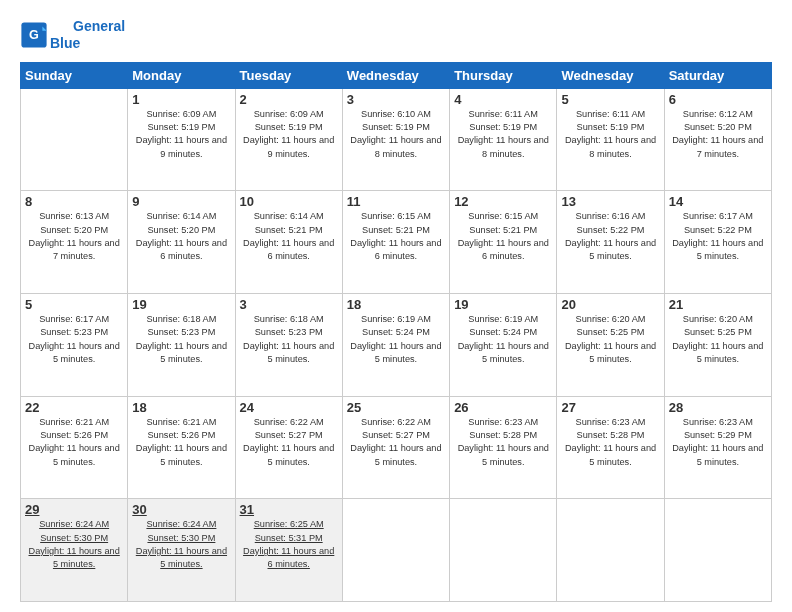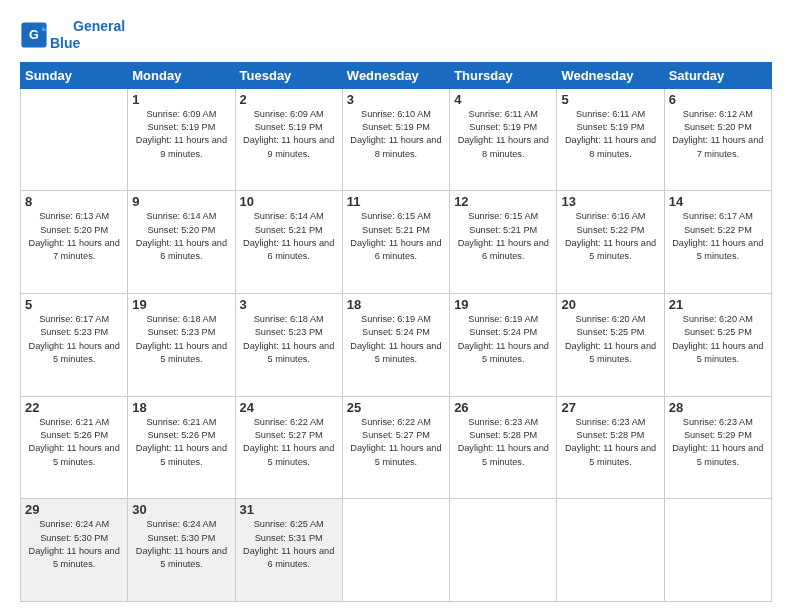--- a/index.html
+++ b/index.html
@@ -66,20 +66,21 @@
       border: 1px solid #ccc;
       vertical-align: top;
       padding: 3px 4px 3px 4px;
       font-size: 9.5px;
       color: #333;
       background: #fff;
       height: 85px;
     }
     .calendar tr:last-child td {
       background: #f0f0f0;
+      text-decoration: underline;
     }
     .day-num {
       font-size: 13px;
       font-weight: bold;
       color: #333;
       display: block;
       margin-bottom: 1px;
     }
     .day-info {
       font-size: 9.2px;

